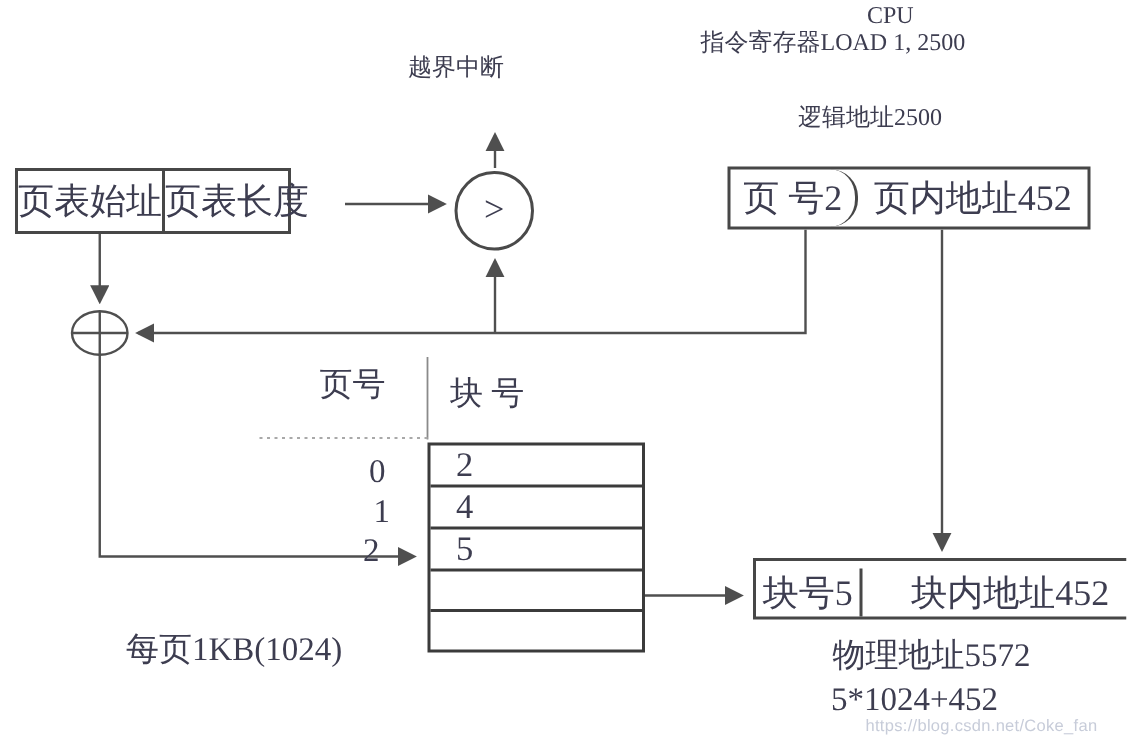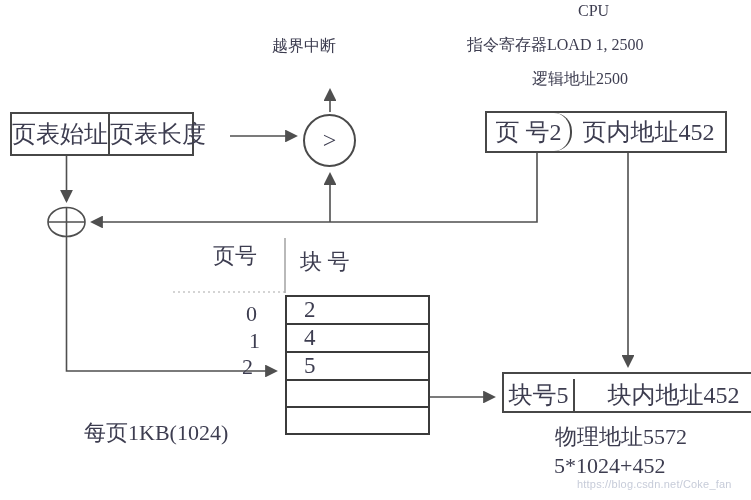--- a/index.html
+++ b/index.html
@@ -87,21 +87,21 @@
     <div class="cell sep" style="width:107px;">页表始址</div>
     <div class="cell" style="flex:1;">页表长度</div>
   </div>
 
   <div class="lbl f24" style="left:272px;top:37px;">越界中断</div>
   <div class="compare-circle">
     <span>&gt;</span>
   </div>
 
   <div class="lbl f24" style="left:578px;top:2px;">CPU</div>
-  <div class="lbl f24" style="left:467px;top:36px;">指令寄存器LOAD 1, 2500</div>
+  <div class="lbl f24" style="left:467px;top:20px;">指令寄存器LOAD 1, 2500</div>
   <div class="lbl f24" style="left:532px;top:70px;">逻辑地址2500</div>
   <div class="box" style="left:485px;top:111px;width:242px;height:42px;">
     <div class="cell sep" style="width:85px;border-radius:18px;">页 号2</div>
     <div class="cell" style="flex:1;">页内地址452</div>
   </div>
 
   <div class="lbl f22" style="left:213px;top:244px;">页号</div>
   <div class="lbl f22" style="left:300px;top:250px;">块 号</div>
 
   <div class="pageno" style="left:246px;top:301px;">0</div>

